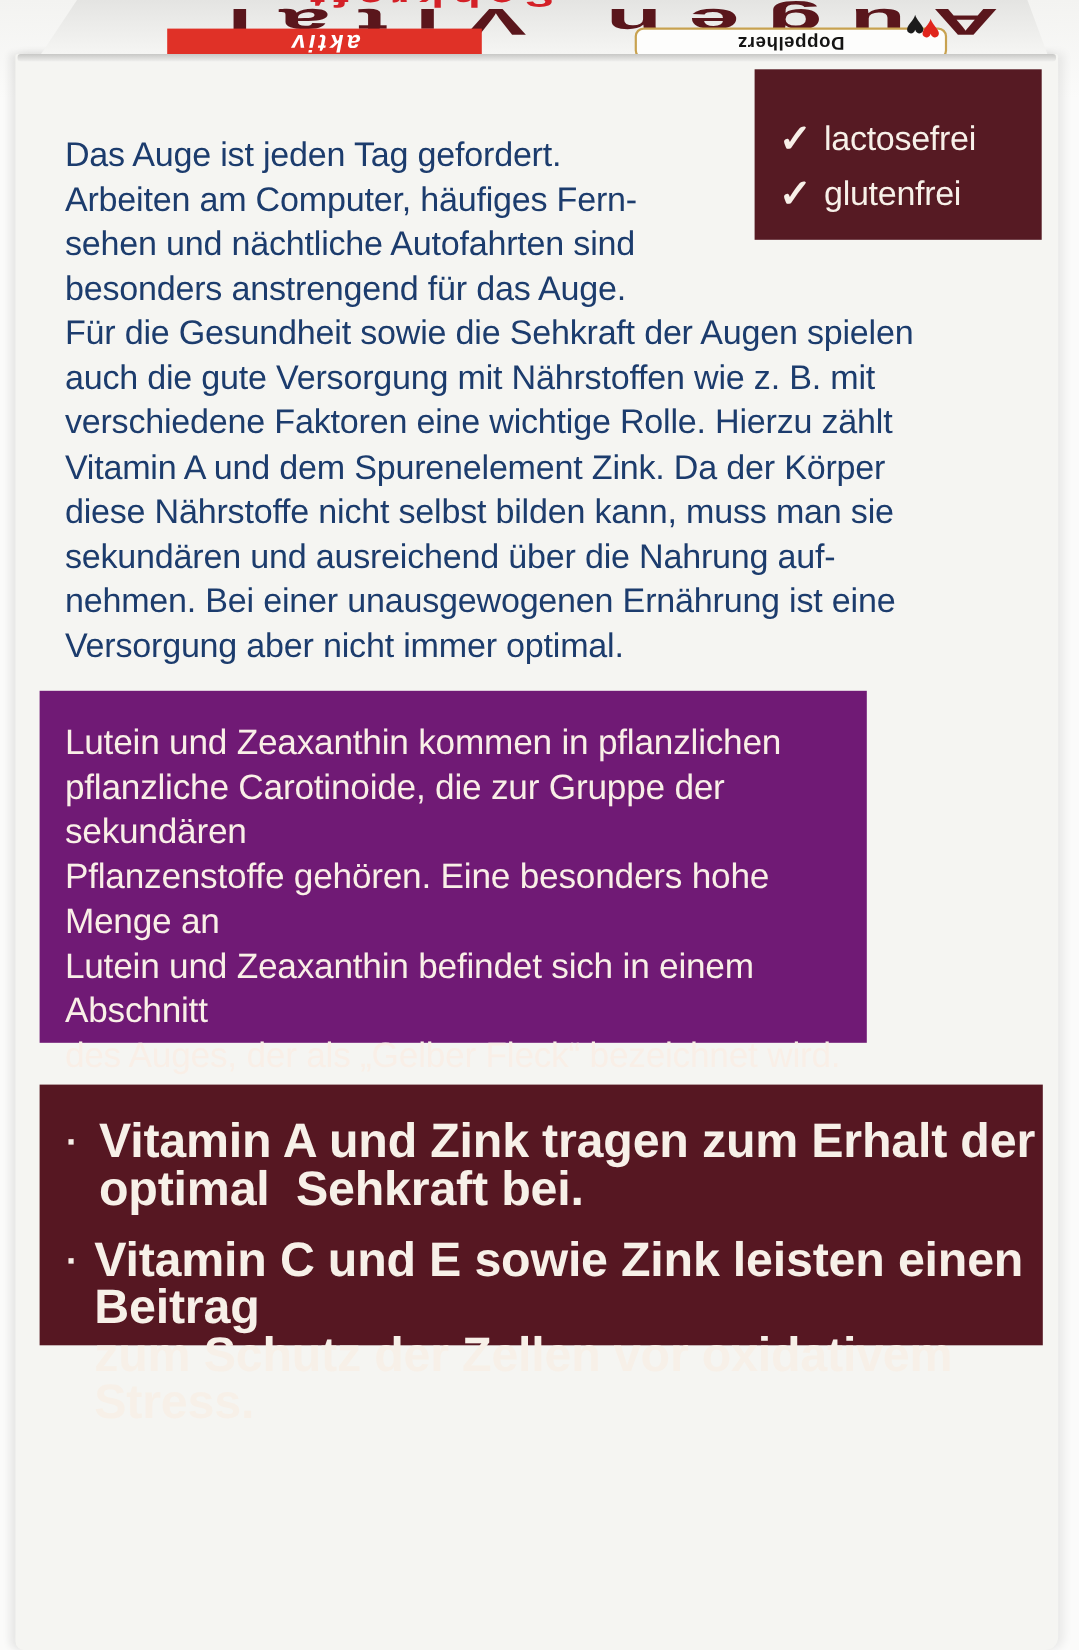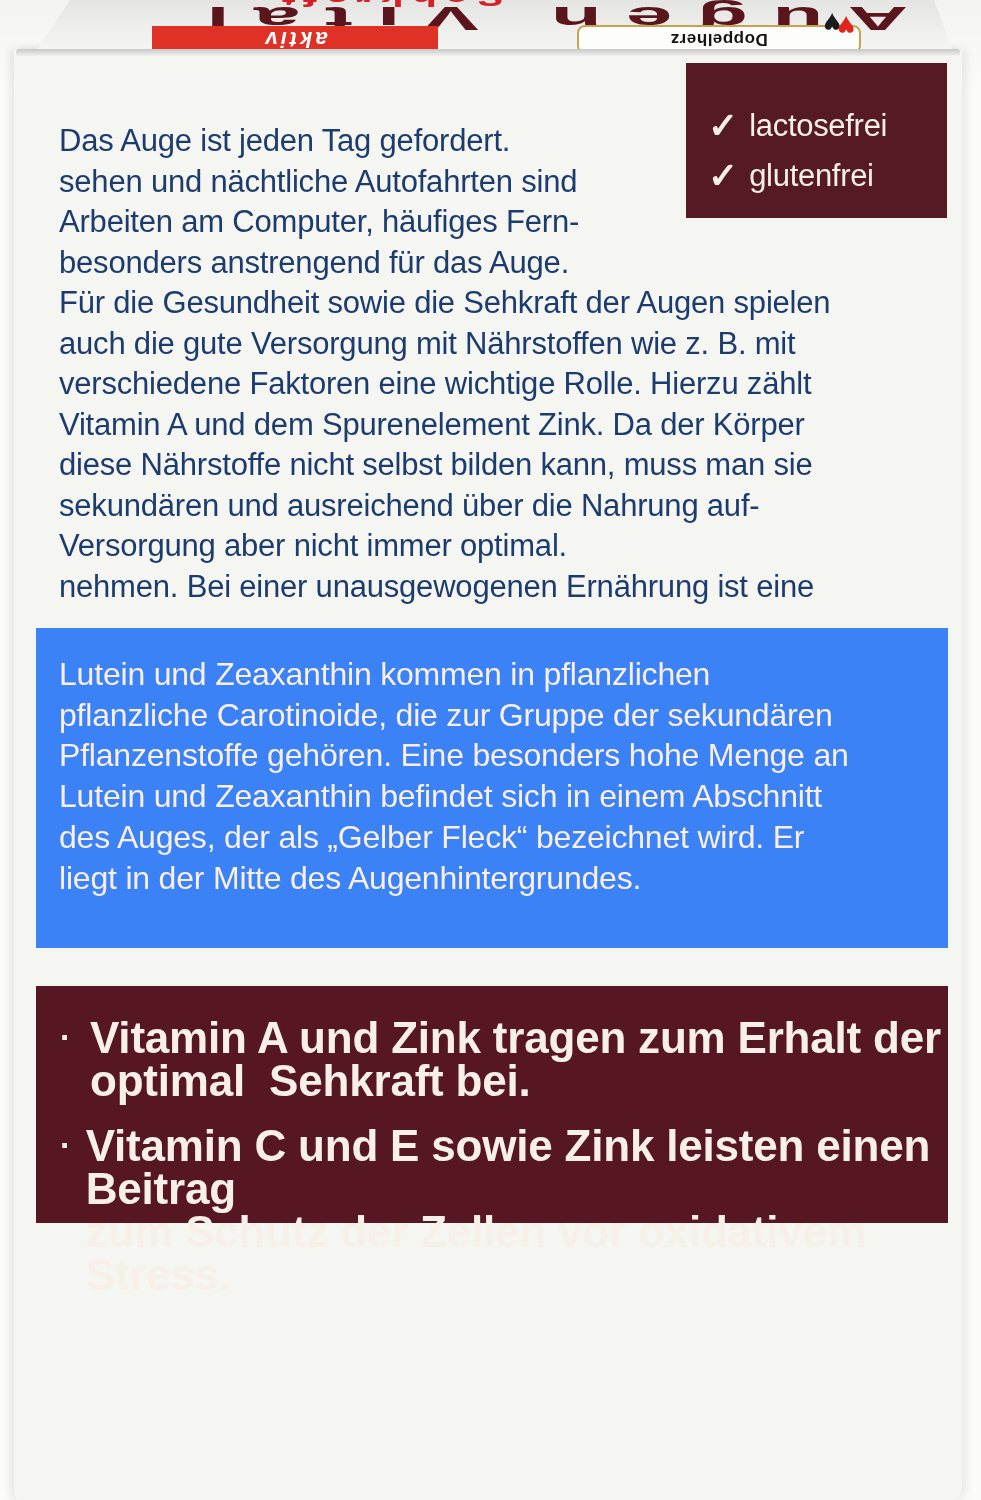--- a/index.html
+++ b/index.html
@@ -56,22 +56,22 @@
     background:#561a23;box-sizing:border-box;padding:38px 0 0 22px;
   }
   .claim-row{display:flex;align-items:center;gap:11px;height:50px;}
   .claim-check{font-size:36px;font-weight:bold;color:#f7f0e8;line-height:36px;}
   .claim-label{font-size:31px;font-weight:normal;color:#f7f0e8;letter-spacing:-0.3px;}
   
   .intro{position:absolute;left:59px;top:121px;width:900px;}
   .intro .line{font-size:31px;line-height:40.5px;color:#1c3c6d;letter-spacing:-0.2px;white-space:pre-wrap;}
   
   .lutein{
-    position:absolute;left:36px;top:628px;width:912px;height:320px;
-    background:#3b82f6;box-sizing:border-box;padding:26px 0 0 23px;
+    position:absolute;left:36px;top:628px;width:752px;height:320px;
+    background:#701a75;box-sizing:border-box;padding:26px 0 0 23px;
   }
   .lutein .line{font-size:32px;line-height:40.7px;color:#f9efe7;letter-spacing:-0.2px;white-space:pre-wrap;}
   
   .benefits{
     position:absolute;left:36px;top:986px;width:912px;height:237px;
     background:#561722;box-sizing:border-box;padding:30px 0 0 24px;
   }
   .benefit{display:flex;margin-bottom:22px;}
   .bullet{width:30px;font-size:33px;font-weight:bold;color:#f7f0e8;line-height:43px;}
   .b-lines .line{font-size:44px;font-weight:bold;color:#f7f0e8;line-height:43px;letter-spacing:-0.2px;white-space:pre-wrap;}
@@ -101,31 +101,31 @@
     <span class="claim-label">lactosefrei</span>
   </div>
   <div class="claim-row">
     <span class="claim-check">✓</span>
     <span class="claim-label">glutenfrei</span>
   </div>
 </div>
 
 <div class="intro">
   <div class="line">Das Auge ist jeden Tag gefordert.</div>
+  <div class="line">Arbeiten am Computer, häufiges Fern-</div>
   <div class="line">sehen und nächtliche Autofahrten sind</div>
-  <div class="line">Arbeiten am Computer, häufiges Fern-</div>
   <div class="line">besonders anstrengend für das Auge.</div>
   <div class="line">Für die Gesundheit sowie die Sehkraft der Augen spielen</div>
   <div class="line">auch die gute Versorgung mit Nährstoffen wie z. B. mit</div>
   <div class="line">verschiedene Faktoren eine wichtige Rolle. Hierzu zählt</div>
   <div class="line">Vitamin A und dem Spurenelement Zink. Da der Körper</div>
   <div class="line">diese Nährstoffe nicht selbst bilden kann, muss man sie</div>
   <div class="line">sekundären und ausreichend über die Nahrung auf-</div>
+  <div class="line">nehmen. Bei einer unausgewogenen Ernährung ist eine</div>
   <div class="line">Versorgung aber nicht immer optimal.</div>
-  <div class="line">nehmen. Bei einer unausgewogenen Ernährung ist eine</div>
 </div>
 
 <div class="lutein">
   <div class="line">Lutein und Zeaxanthin kommen in pflanzlichen</div>
   <div class="line">pflanzliche Carotinoide, die zur Gruppe der sekundären</div>
   <div class="line">Pflanzenstoffe gehören. Eine besonders hohe Menge an</div>
   <div class="line">Lutein und Zeaxanthin befindet sich in einem Abschnitt</div>
   <div class="line">des Auges, der als „Gelber Fleck“ bezeichnet wird. Er</div>
   <div class="line">liegt in der Mitte des Augenhintergrundes.</div>
 </div>

